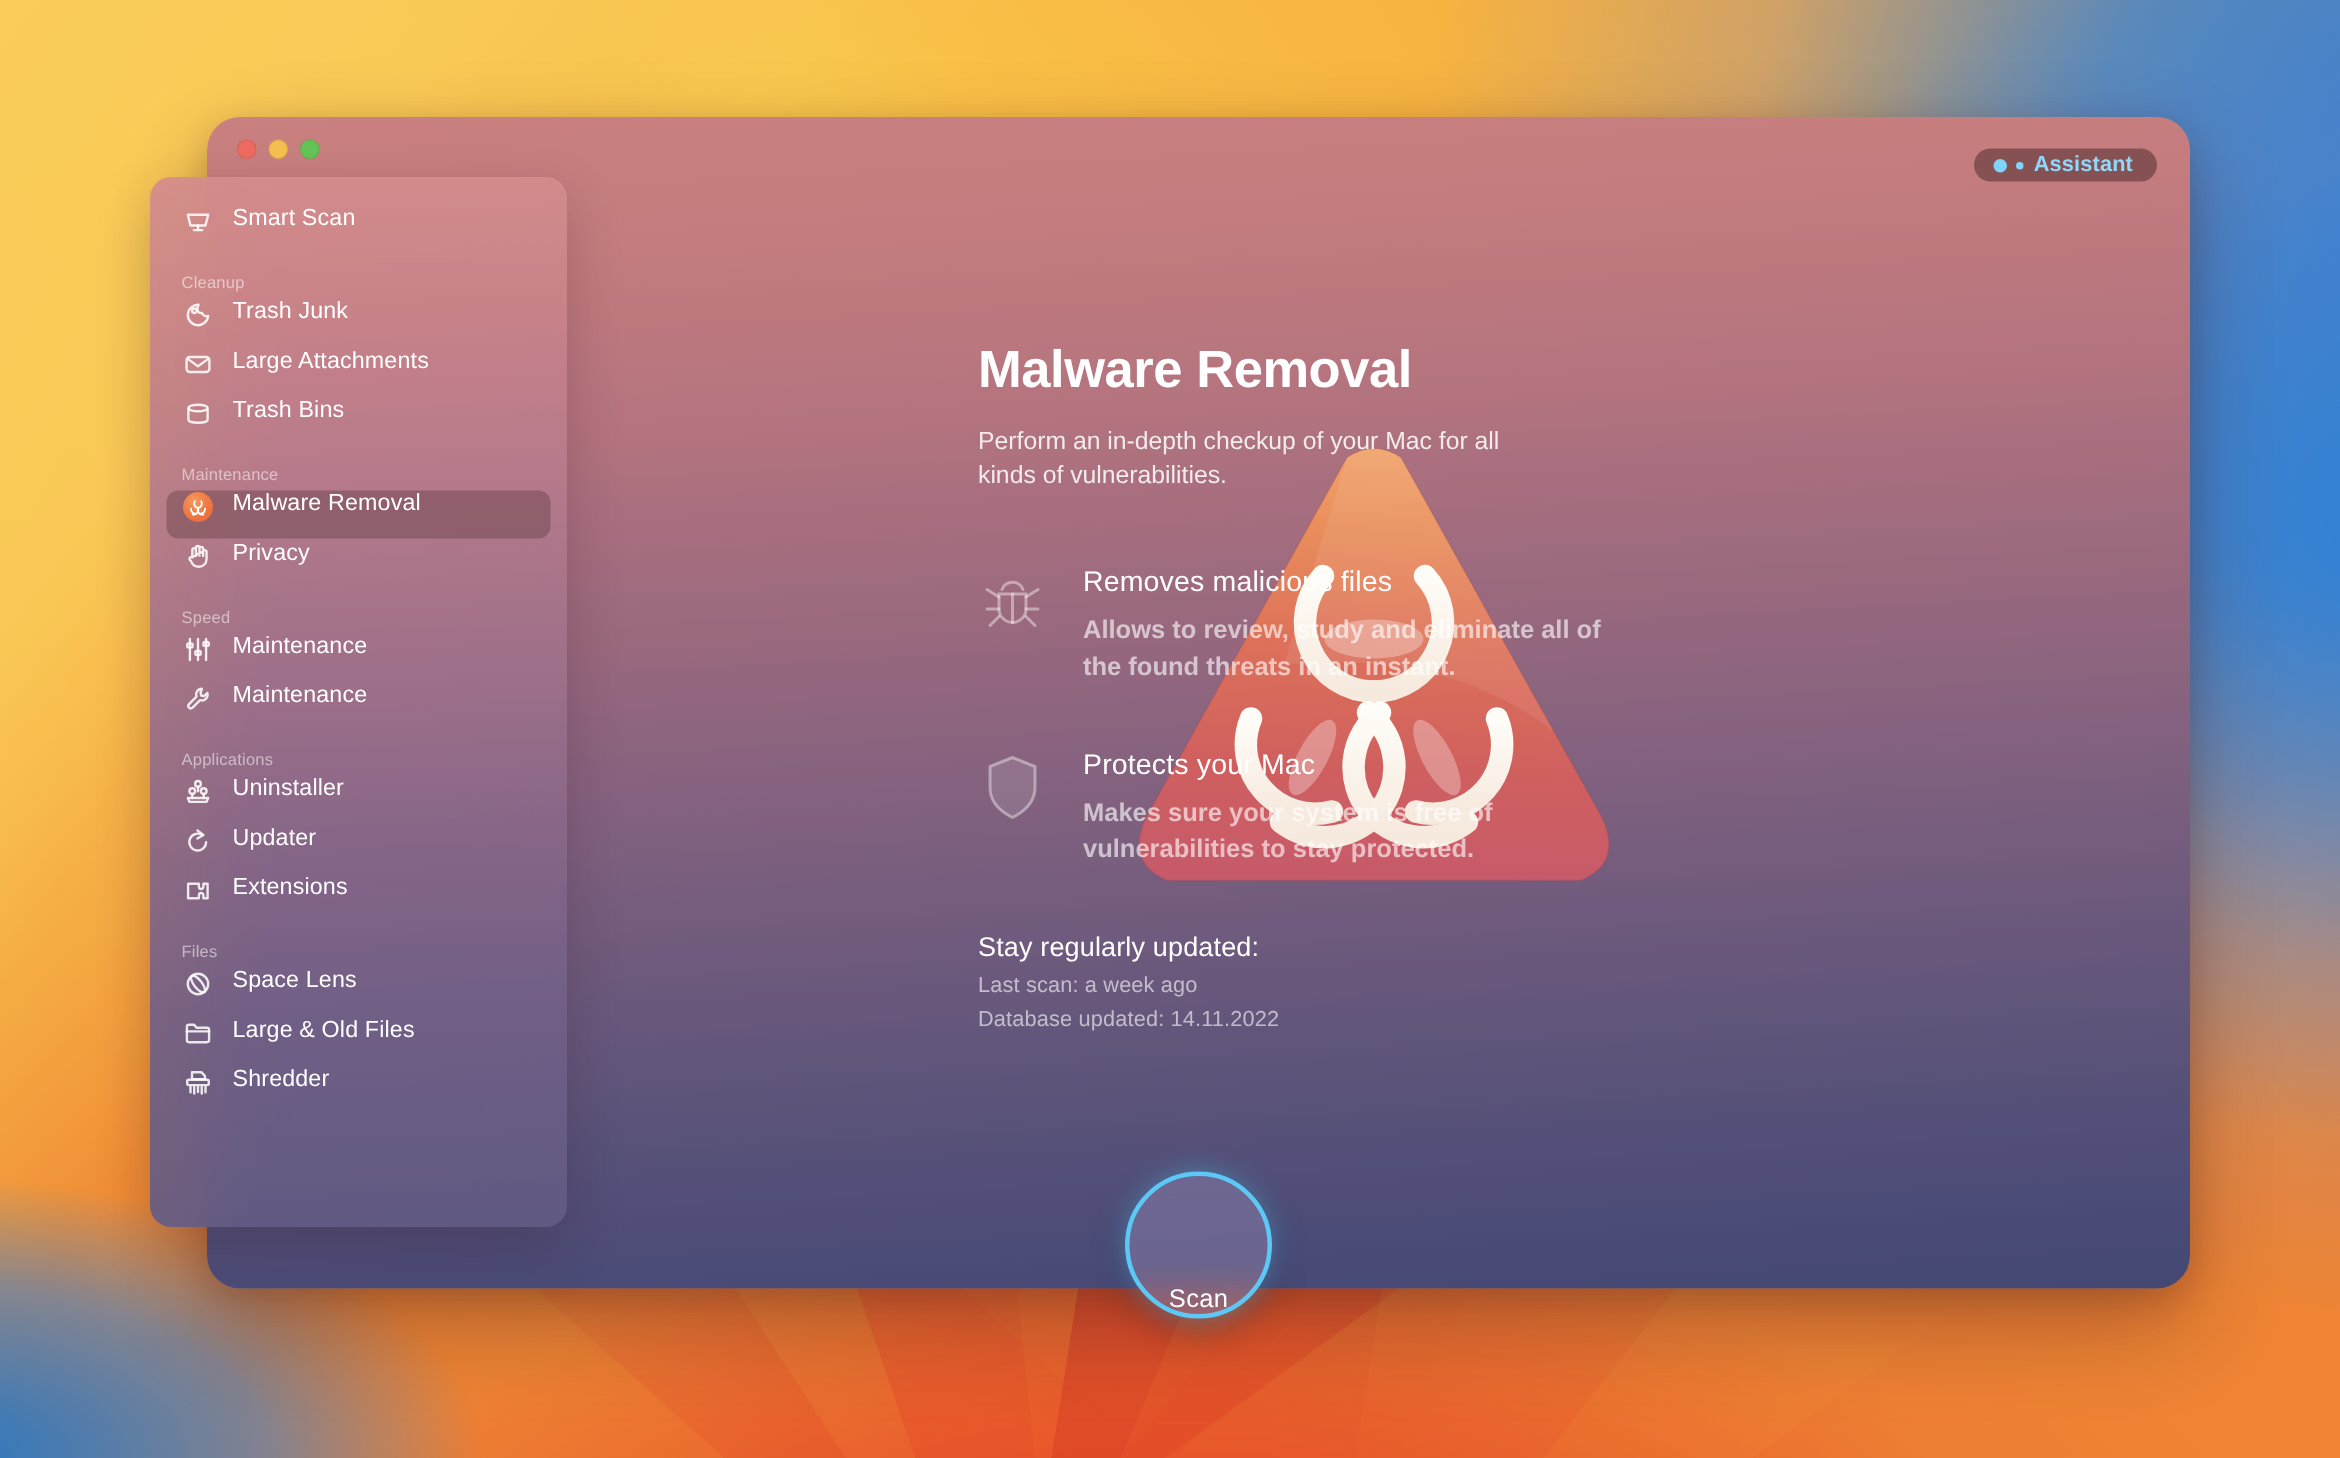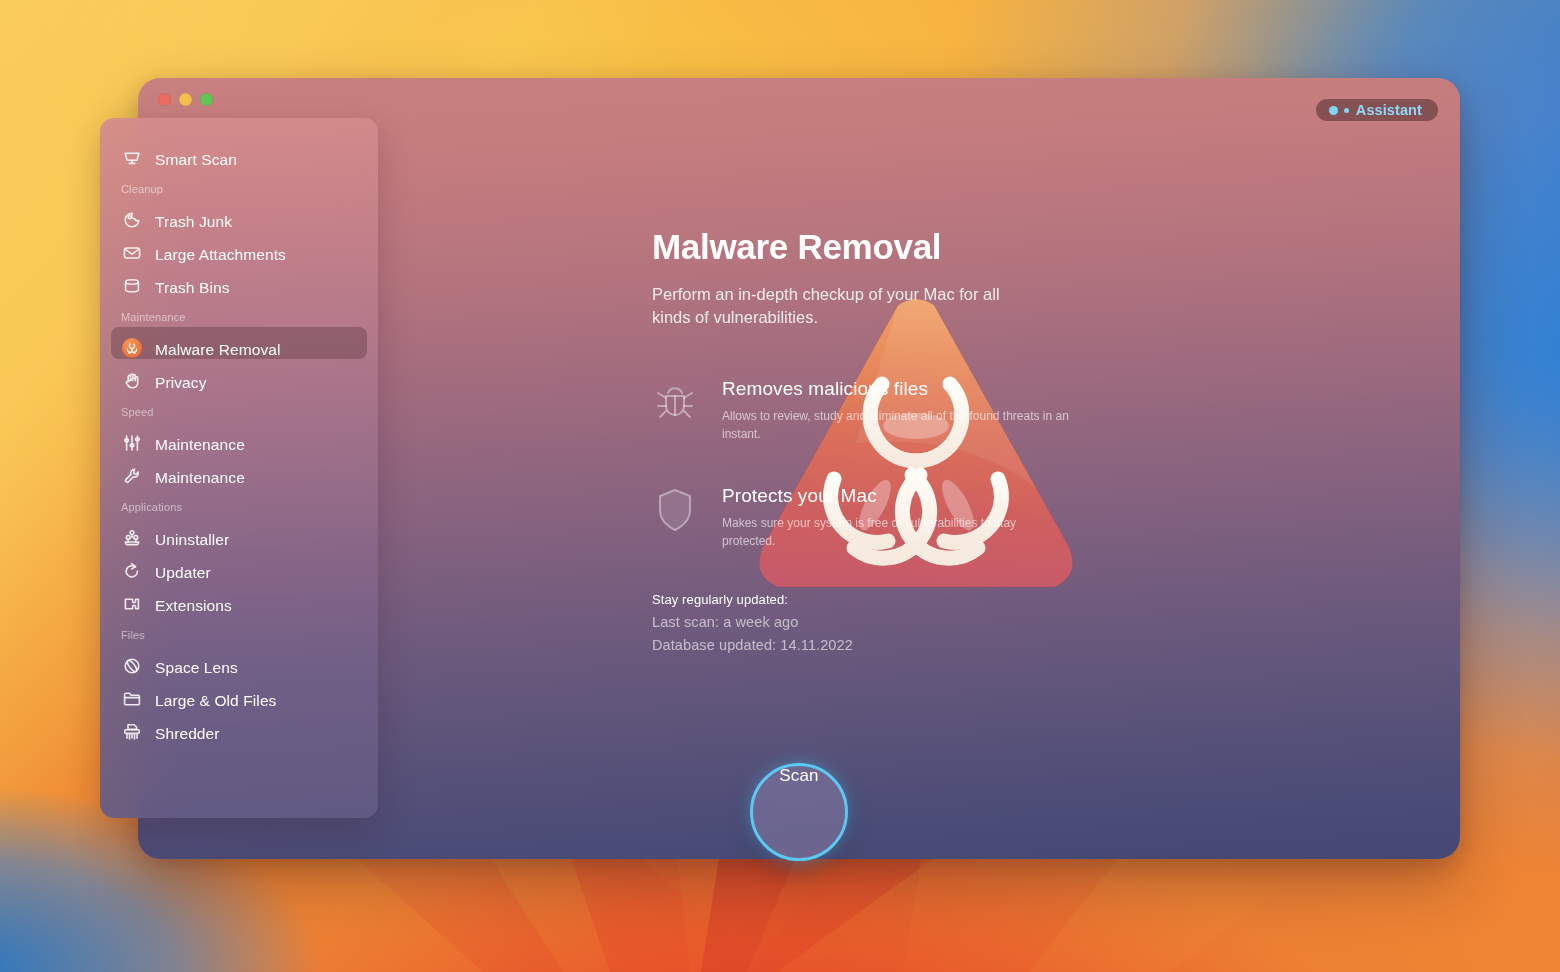--- a/index.html
+++ b/index.html
@@ -162,21 +162,21 @@
 
   .nav-section-title {
     font-size: 11px;
     color: rgba(255,255,255,0.53);
     padding: 0 0 0 21px;
     margin: 14px 0 4px 0;
     letter-spacing: 0.15px;
   }
   .nav-item {
     display: flex;
-    align-items: flex-end;
+    align-items: flex-start;
     height: 32px;
     margin: 1px 11px;
     padding-left: 10px;
     border-radius: 8px;
     cursor: pointer;
     gap: 12px;
   }
   .nav-item.selected {
     background: rgba(113,72,80,0.52);
   }
@@ -241,29 +241,30 @@
     padding-top: 2px;
   }
   .feature-title {
     font-size: 19px;
     color: #ffffff;
     font-weight: 400;
     letter-spacing: 0.1px;
   }
   .feature-desc {
     margin-top: 8px;
-    font-size: 12px;
+    font-size: 17px;
     line-height: 1.45;
     color: rgba(255,255,255,0.62);
     max-width: 350px;
+    font-weight: bold;
   }
 
   #status-block { margin-top: 20px; }
   #status-title {
-    font-size: 13px;
+    font-size: 18px;
     color: #ffffff;
     letter-spacing: 0.1px;
   }
   .status-line {
     margin-top: 7px;
     font-size: 14.5px;
     color: rgba(255,255,255,0.60);
     letter-spacing: 0.1px;
   }
 
@@ -275,28 +276,28 @@
     width: 360px;
     height: 340px;
     pointer-events: none;
   }
 
   
   #scan-button {
     position: absolute;
     left: 50%;
     transform: translateX(-50%);
-    top: 685px;
+    top: 703px;
     width: 98px;
     height: 98px;
     border-radius: 50%;
     background: rgba(135,124,166,0.55);
     border: 3.5px solid #5cc8f5;
     display: flex;
-    align-items: flex-start;
+    align-items: flex-end;
     justify-content: center;
     cursor: pointer;
     z-index: 40;
     box-shadow:
       0 0 18px rgba(92,200,245,0.45),
       0 8px 24px rgba(30,15,40,0.3);
     backdrop-filter: blur(10px);
     -webkit-backdrop-filter: blur(10px);
   }
   #scan-label {

